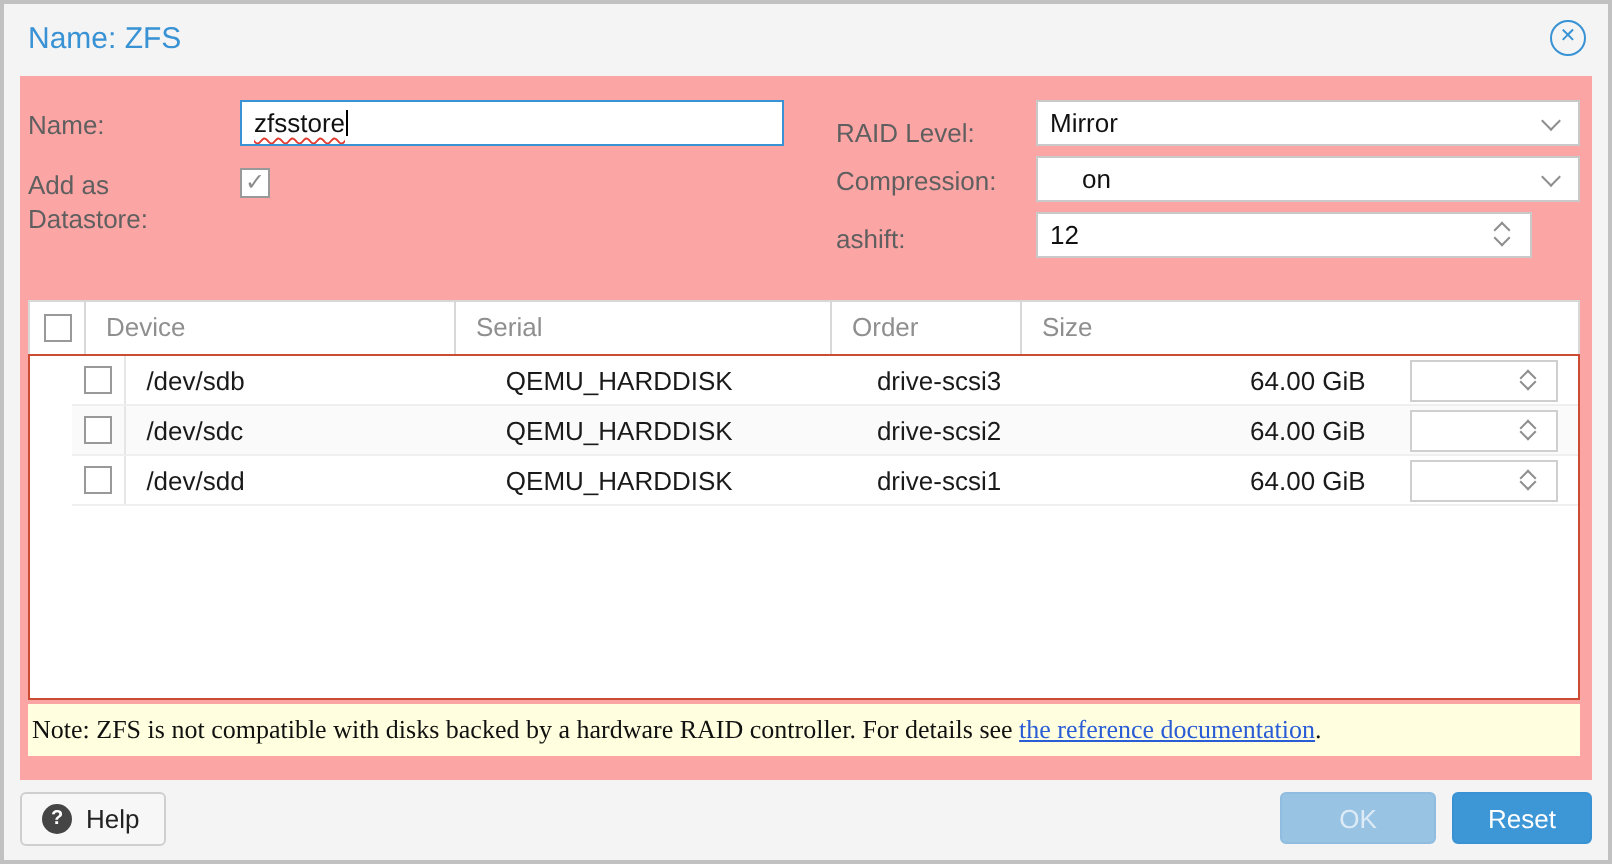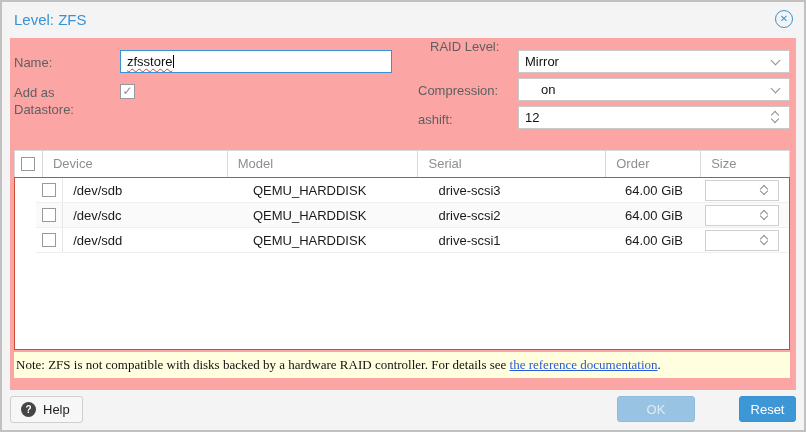--- a/index.html
+++ b/index.html
@@ -53,61 +53,60 @@
   .note { position:absolute; left:4px; top:314px; width:776px; height:26px; background:#ffffe0; font-size:13px; color:#111; line-height:26px; padding-left:2px; white-space:nowrap;font-family:Liberation Serif, serif; }
   .note a { color:#2a5cd6; text-decoration:underline; cursor:pointer; }
 
   
   .footer { position:absolute; left:8px; right:8px; bottom:7px; height:28px; display:flex; align-items:center; }
   .btn { border-radius:3px; font-size:13px; font-family:"Liberation Sans", sans-serif; cursor:pointer; }
   .help-btn { height:27px; padding:0 12px 0 10px; background:#f7f7f7; border:1px solid #cfcfcf; color:#222; display:flex; align-items:center; gap:7px; }
   .help-icon { width:15px; height:15px; border-radius:50%; background:#454545; color:#fff; font-size:10px; font-weight:bold; line-height:15px; text-align:center; }
   .spacer { flex:1; }
   .ok-btn { width:78px; height:26px; background:#99c3e3; border:1px solid #8fbcdf; color:#ddebf6; margin-right:8px; }
-  .reset-btn { width:57px; height:26px; background:#3d96d6; border:1px solid #3892d4; color:#fff;margin-left:36px; }
+  .reset-btn { width:70px; height:26px; background:#3d96d6; border:1px solid #3892d4; color:#fff; }
 </style>
 </head>
 <body>
 
 <div class="window">
 
   <div class="titlebar">
-    <div class="title">Level: ZFS</div>
+    <div class="title">Name: ZFS</div>
     <div class="close-btn">✕</div>
   </div>
 
   <div class="body">
 
     <div class="fld-label" style="left:4px; top:16px;">Name:</div>
     <div class="textfield focused" style="left:110px; top:12px; width:272px;"><span class="squiggle">zfsstore</span><span class="caret"></span></div>
 
     <div class="fld-label" style="left:4px; top:46px; width:88px;">Add as Datastore:</div>
     <div class="checkbox" style="left:110px; top:46px;"><span>✓</span></div>
 
-    <div class="fld-label" style="left:408px; top:0;margin-left:12px;">RAID Level:</div>
+    <div class="fld-label" style="left:408px; top:20px;">RAID Level:</div>
     <div class="combo" style="left:508px; top:12px; width:272px;"><span>Mirror</span><span class="chev"></span></div>
 
     <div class="fld-label" style="left:408px; top:44px;">Compression:</div>
     <div class="combo" style="left:508px; top:40px; width:272px;padding-left:22px;"><span>on</span><span class="chev"></span></div>
 
     <div class="fld-label" style="left:408px; top:73px;">ashift:</div>
-    <div class="spinner" style="left:508px; top:68px; width:272px;"><span>12</span>
+    <div class="spinner" style="left:508px; top:68px; width:248px;"><span>12</span>
       <span class="spin-chevs">
           <span class="up"></span>
           <span class="dn"></span>
         </span>
     </div>
 
     <div class="grid">
       <div class="grid-header">
         <div class="hcell cb c-cb">
             <span class="checkbox small"></span>
           </div>
         <div class="hcell c-device">Device</div>
-        <div class="hcell c-model">Model</div>
         <div class="hcell c-serial">Serial</div>
         <div class="hcell c-order">Order</div>
         <div class="hcell c-size">Size</div>
       </div>
       <div class="grid-body">
 
         <div class="grid-row">
           <div class="cell cb c-cb">
               <span class="checkbox small"></span>
             </div>

